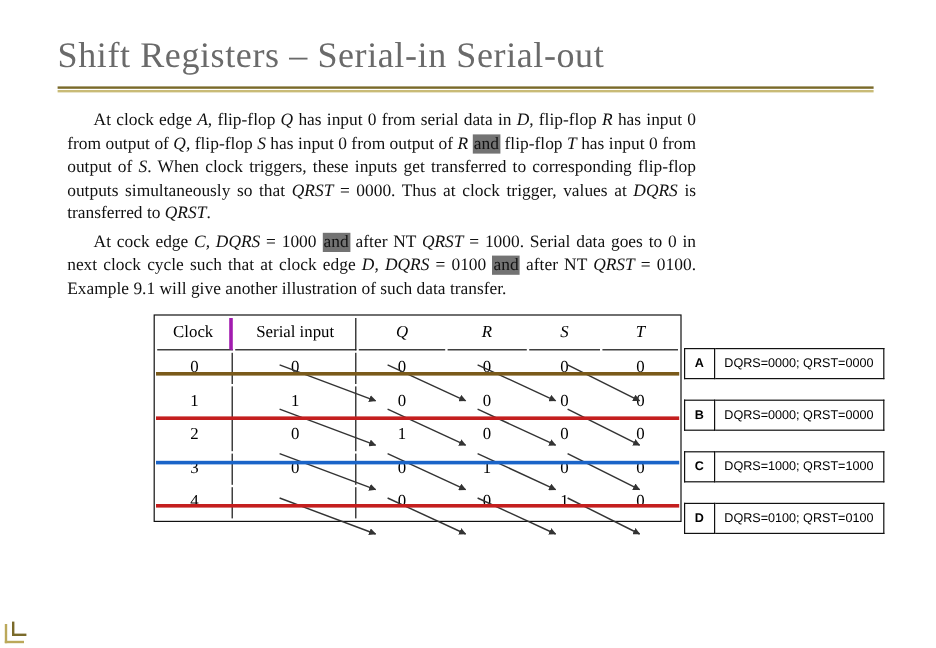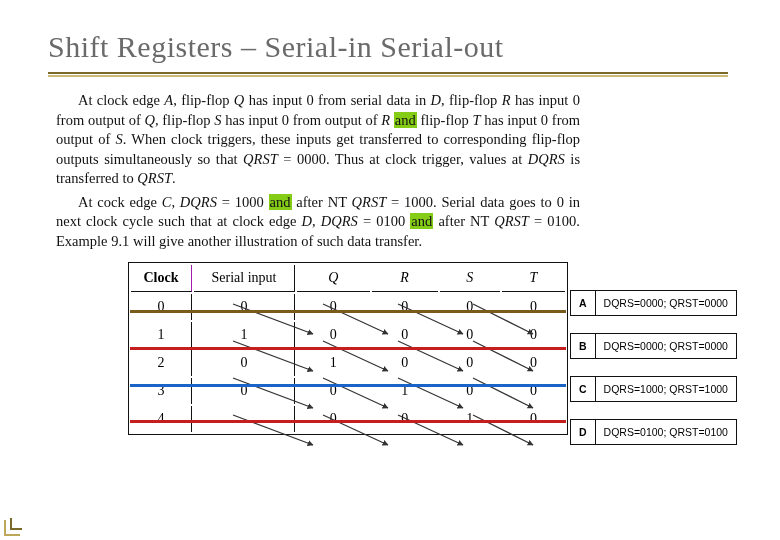--- a/index.html
+++ b/index.html
@@ -37,21 +37,21 @@
     font-family: 'Times New Roman', Times, serif;
     font-size: 14.5px;
     line-height: 1.35;
     color: #111;
     padding: 14px 40px 0 56px;
     text-align: justify;
   }
   .bodytext p { margin: 0 0 4px 0; text-indent: 22px; }
   .bodytext .first b, .bodytext b { font-weight: normal; }
   .hi {
-    background: #84cc16;
+    background: #737373;
     padding: 0 1px;
   }
   .it { font-style: italic; }
 
   .lower {
     position: relative;
     margin: 10px 0 0 0;
     height: 230px;
   }
 
@@ -67,21 +67,21 @@
   }
   .tbl th, .tbl td {
     font-size: 14px;
     text-align: center;
     padding: 5px 4px;
   }
   .tbl thead th {
     border-bottom: 1px solid #111;
     font-weight: 400;
   }
-  .tbl th.clock { border-right: 1px solid #a21caf; width: 52px; font-weight: bold; }
+  .tbl th.clock { border-right: 3px solid #a21caf; width: 52px; }
   .tbl th.sin   { border-right: 1px solid #111; width: 92px; }
   .tbl td.clock { border-right: 1px solid #111; }
   .tbl td.sin   { border-right: 1px solid #111; }
   .tbl tbody tr { position: relative; }
 
   
   .overlay {
     position: absolute;
     left: 128px;
     top: 0;

